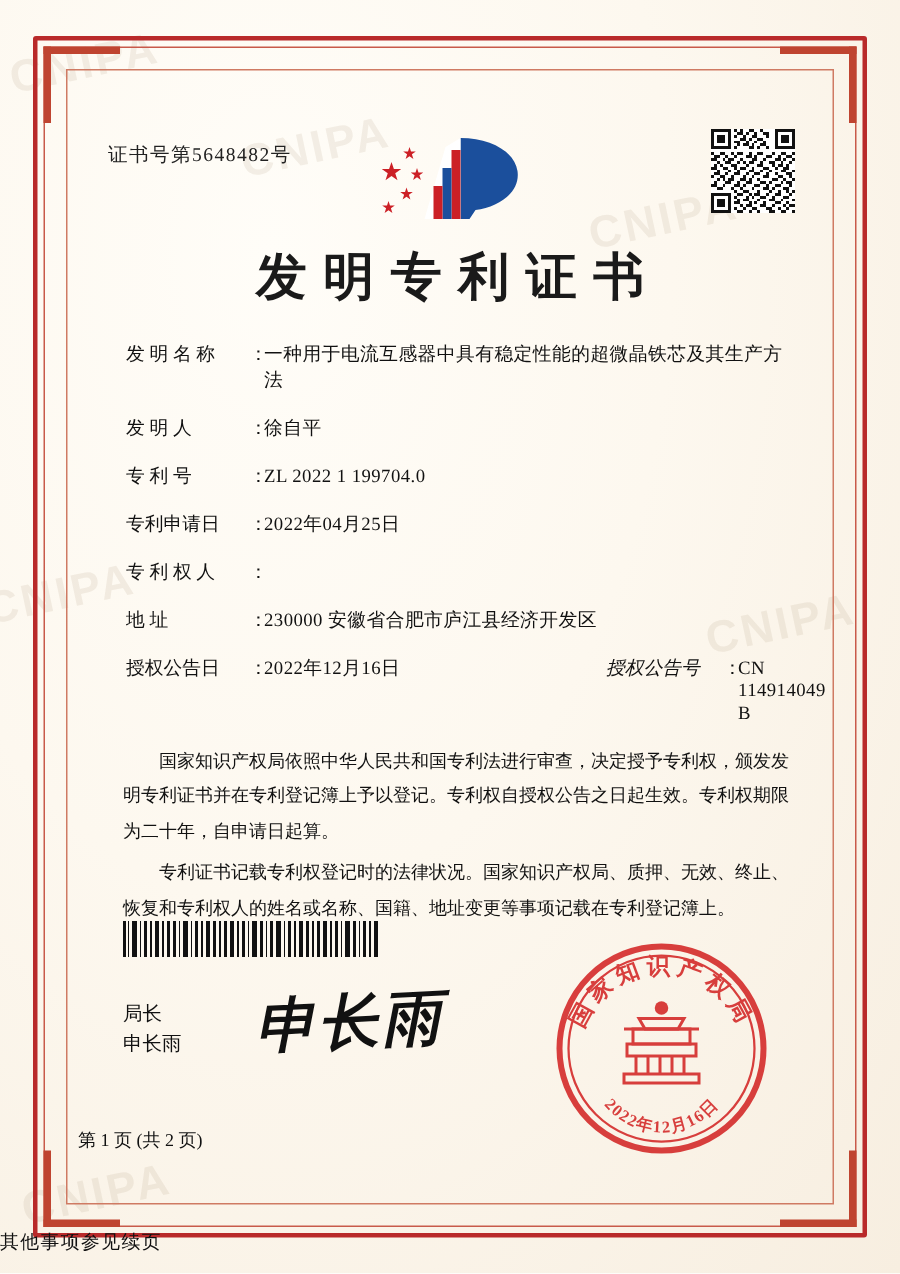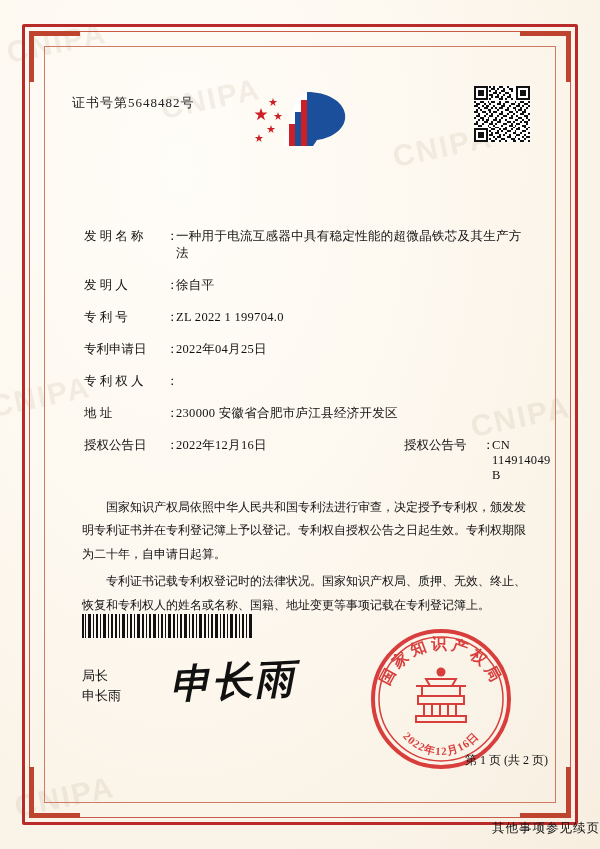--- a/index.html
+++ b/index.html
@@ -114,21 +114,21 @@
     flex: 0 0 82px;
     letter-spacing: 0px;
     color: #111;
   }
   .colon { width: 10px; flex: 0 0 10px; }
   .val {
     flex: 1 1 auto;
     letter-spacing: 0.3px;
   }
   .row.two .val1 { flex: 0 0 210px; }
-  .row.two .lbl2 { width: 78px; flex: 0 0 78px; margin-left: 18px; }
+  .row.two .lbl2 { width: 78px; flex: 0 0 78px; margin-left: 18px; font-style: italic; }
 
   .paras {
     position: absolute;
     top: 442px;
     left: 30px; right: 22px;
     font-size: 12px;
     line-height: 1.95;
     color: #111;
     text-align: justify;
   }
@@ -162,29 +162,29 @@
   .seal {
     position: absolute;
     right: 32px; top: 570px;
     width: 150px; height: 150px;
   }
 
   .page-no {
     position: absolute;
     bottom: 26px;
     left: 0; right: 0;
-    text-align: right;
+    text-align: left;
     font-size: 12px;
     color: #111;
   }
   .footer-note {
     position: absolute;
     bottom: 12px;
     left: 0; right: 0;
-    text-align: right;
+    text-align: left;
     font-size: 12.5px;
     color: #111;
     letter-spacing: 1px;
   }
 </style>
 </head>
 <body>
 
 <div class="page">
 
@@ -426,20 +426,21 @@
         <g fill="#cc2026">
           <polygon points="16,20 17.6,24.6 22.5,24.6 18.5,27.5 20,32.2 16,29.3 12,32.2 13.5,27.5 9.5,24.6 14.4,24.6"></polygon>
           <polygon points="28,10 29,13 32.2,13 29.6,14.9 30.6,18 28,16.1 25.4,18 26.4,14.9 23.8,13 27,13"></polygon>
           <polygon points="33,24 34,27 37.2,27 34.6,28.9 35.6,32 33,30.1 30.4,32 31.4,28.9 28.8,27 32,27"></polygon>
           <polygon points="26,37 27,40 30.2,40 27.6,41.9 28.6,45 26,43.1 23.4,45 24.4,41.9 21.8,40 25,40"></polygon>
           <polygon points="14,46 15,49 18.2,49 15.6,50.9 16.6,54 14,52.1 11.4,54 12.4,50.9 9.8,49 13,49"></polygon>
         </g>
       </svg>
     </div>
 
+    <div class="title">发明专利证书</div>
 
     <div class="fields">
       <div class="row">
         <div class="lbl">发 明 名 称</div>
         <div class="colon">：</div>
         <div class="val">一种用于电流互感器中具有稳定性能的超微晶铁芯及其生产方法</div>
       </div>
       <div class="row">
         <div class="lbl">发 明 人</div>
         <div class="colon">：</div>

